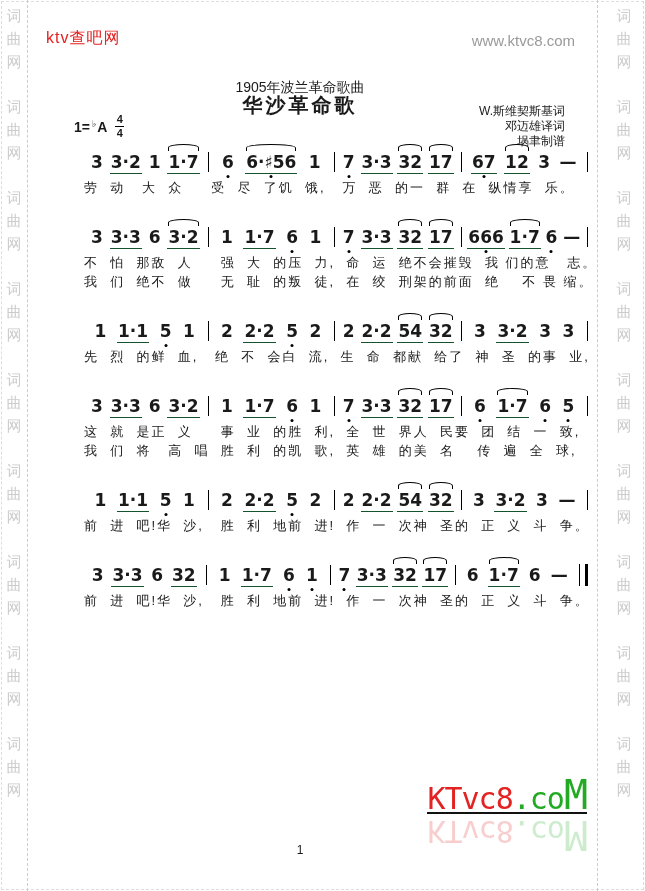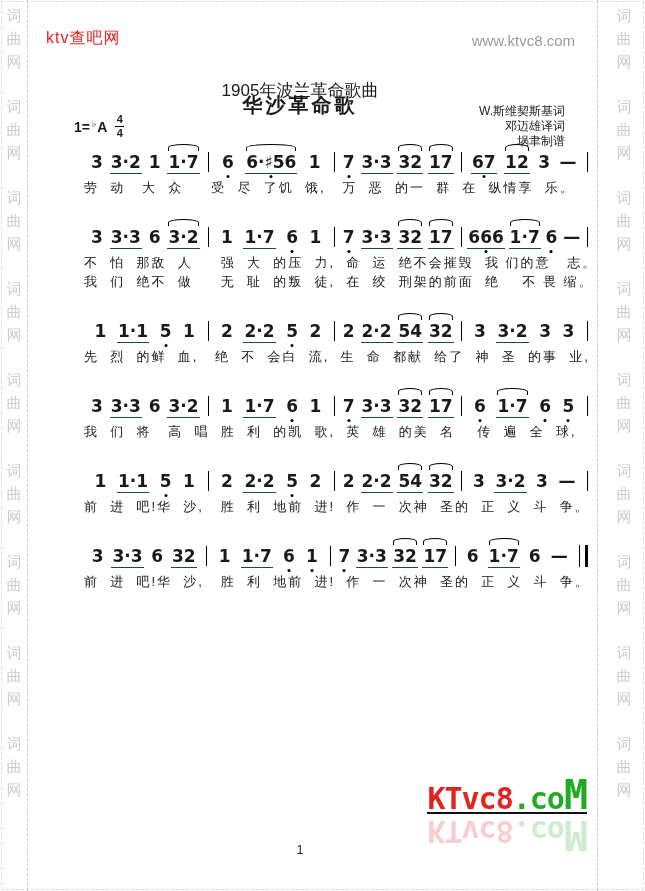--- a/index.html
+++ b/index.html
@@ -8,41 +8,41 @@
   .vline{position:absolute;top:0;bottom:0;border-left:1px dashed #ccc;}
   .vline-left{left:27px;} .vline-right{left:597px;}
   .wm-col{position:absolute;top:4px;width:22px;display:flex;flex-direction:column;align-items:center;
     color:#ccc;font-size:15px;line-height:1;}
   .wm-left{left:3px;} .wm-right{left:613px;}
   .wm-col span{margin:4px 0;}
   .wm-gap{height:22px;flex:none;}
   .site-logo{position:absolute;left:46px;top:28px;color:#e32222;font-size:16px;letter-spacing:1px;}
   .site-url{position:absolute;right:70px;top:32px;color:#9a9a9a;font-size:15px;}
   .song-title{position:absolute;left:0;right:45px;top:52px;text-align:center;font-size:20px;font-weight:bold;letter-spacing:3px;margin-top:40px;}
-  .song-subtitle{position:absolute;left:0;right:45px;top:79px;text-align:center;font-size:17px;}
+  .song-subtitle{position:absolute;left:0;right:45px;top:79px;text-align:center;font-size:14px;}
   .credits{position:absolute;right:80px;top:104px;text-align:right;font-size:12px;line-height:15px;}
   .keysig{position:absolute;left:74px;top:114px;font-size:14px;font-weight:600;display:flex;align-items:center;}
   .keysig sup{font-size:9px;margin:0 1px 6px 2px;}
   .ts{display:inline-flex;flex-direction:column;align-items:center;font-size:11px;font-weight:700;line-height:1;margin-left:8px;}
   .ts-line{width:9px;height:1px;background:#000;margin:1px 0;}
   .systems-area{position:absolute;left:84px;top:147px;width:506px;}
   .system{margin-bottom:26px;}
   .notes-row{display:flex;align-items:center;height:30px;font-size:17px;font-weight:600;font-family:"DejaVu Sans",sans-serif;}
   .measure{display:flex;flex:1;justify-content:space-evenly;align-items:center;}
   .note{position:relative;padding:0 1px;line-height:22px;white-space:nowrap;}
   .note.u{border-bottom:1px solid #14532d;}
   .note.lo::after{content:"";position:absolute;left:50%;bottom:-5px;width:3px;height:3px;background:#000;border-radius:50%;transform:translateX(-50%);}
   .note.arc::before{content:"";position:absolute;left:1px;right:1px;top:-7px;height:6px;
     border:1px solid #000;border-bottom:none;border-radius:100% 100% 0 0;}
   .bar{width:1px;height:20px;background:#000;margin:0 2px;flex:none;}
   .bar.final{width:5px;background:none;border-left:1px solid #000;border-right:3px solid #000;height:22px;}
   .lyric{white-space:pre;font-size:13px;line-height:17px;margin-top:2px;letter-spacing:2px;}
   .lyric:first-of-type{margin-top:6px;}
   .logo-wrap{position:absolute;right:58px;bottom:40px;text-align:left;}
-  .logo-main{font-family:"DejaVu Sans Mono","Liberation Mono",monospace;font-weight:bold;font-size:30px;line-height:32px;letter-spacing:-1px;}
+  .logo-main{font-family:"DejaVu Sans Mono","Liberation Mono",monospace;font-weight:normal;font-size:30px;line-height:32px;letter-spacing:-1px;}
   .lg-red{color:#e32222;} .lg-green{color:#22aa22;} .lg-m{color:#22aa22;font-size:40px;}
   .logo-underline{height:2px;background:#111;margin-top:-3px;}
   .logo-reflect{transform:scaleY(-1);opacity:.22;margin-top:1px;}
   .page-number{position:absolute;left:0;right:45px;bottom:34px;text-align:center;font-size:12px;}
 </style>
 </head>
 <body>
 
 <div class="page-frame"></div>
 <div class="vline vline-left"></div>
@@ -271,20 +271,21 @@
         </span>
         <span class="bar"></span>
         <span class="measure">
           <span class="note lo">6</span>
           <span class="note u arc">1·7</span>
           <span class="note lo">6</span>
           <span class="note lo">5</span>
         </span>
         <span class="bar"></span>
       </div>
+      <div class="lyric">这  就  是正  义     事  业  的胜  利,  全  世  界人  民要  团  结  一  致,</div>
       <div class="lyric">我  们  将   高  唱  胜  利  的凯  歌,  英  雄  的美  名    传  遍  全  球,</div>
     </div>
     <div class="system">
       <div class="notes-row">
         <span class="measure">
           <span class="note">1</span>
           <span class="note u">1·1</span>
           <span class="note lo">5</span>
           <span class="note">1</span>
         </span>

